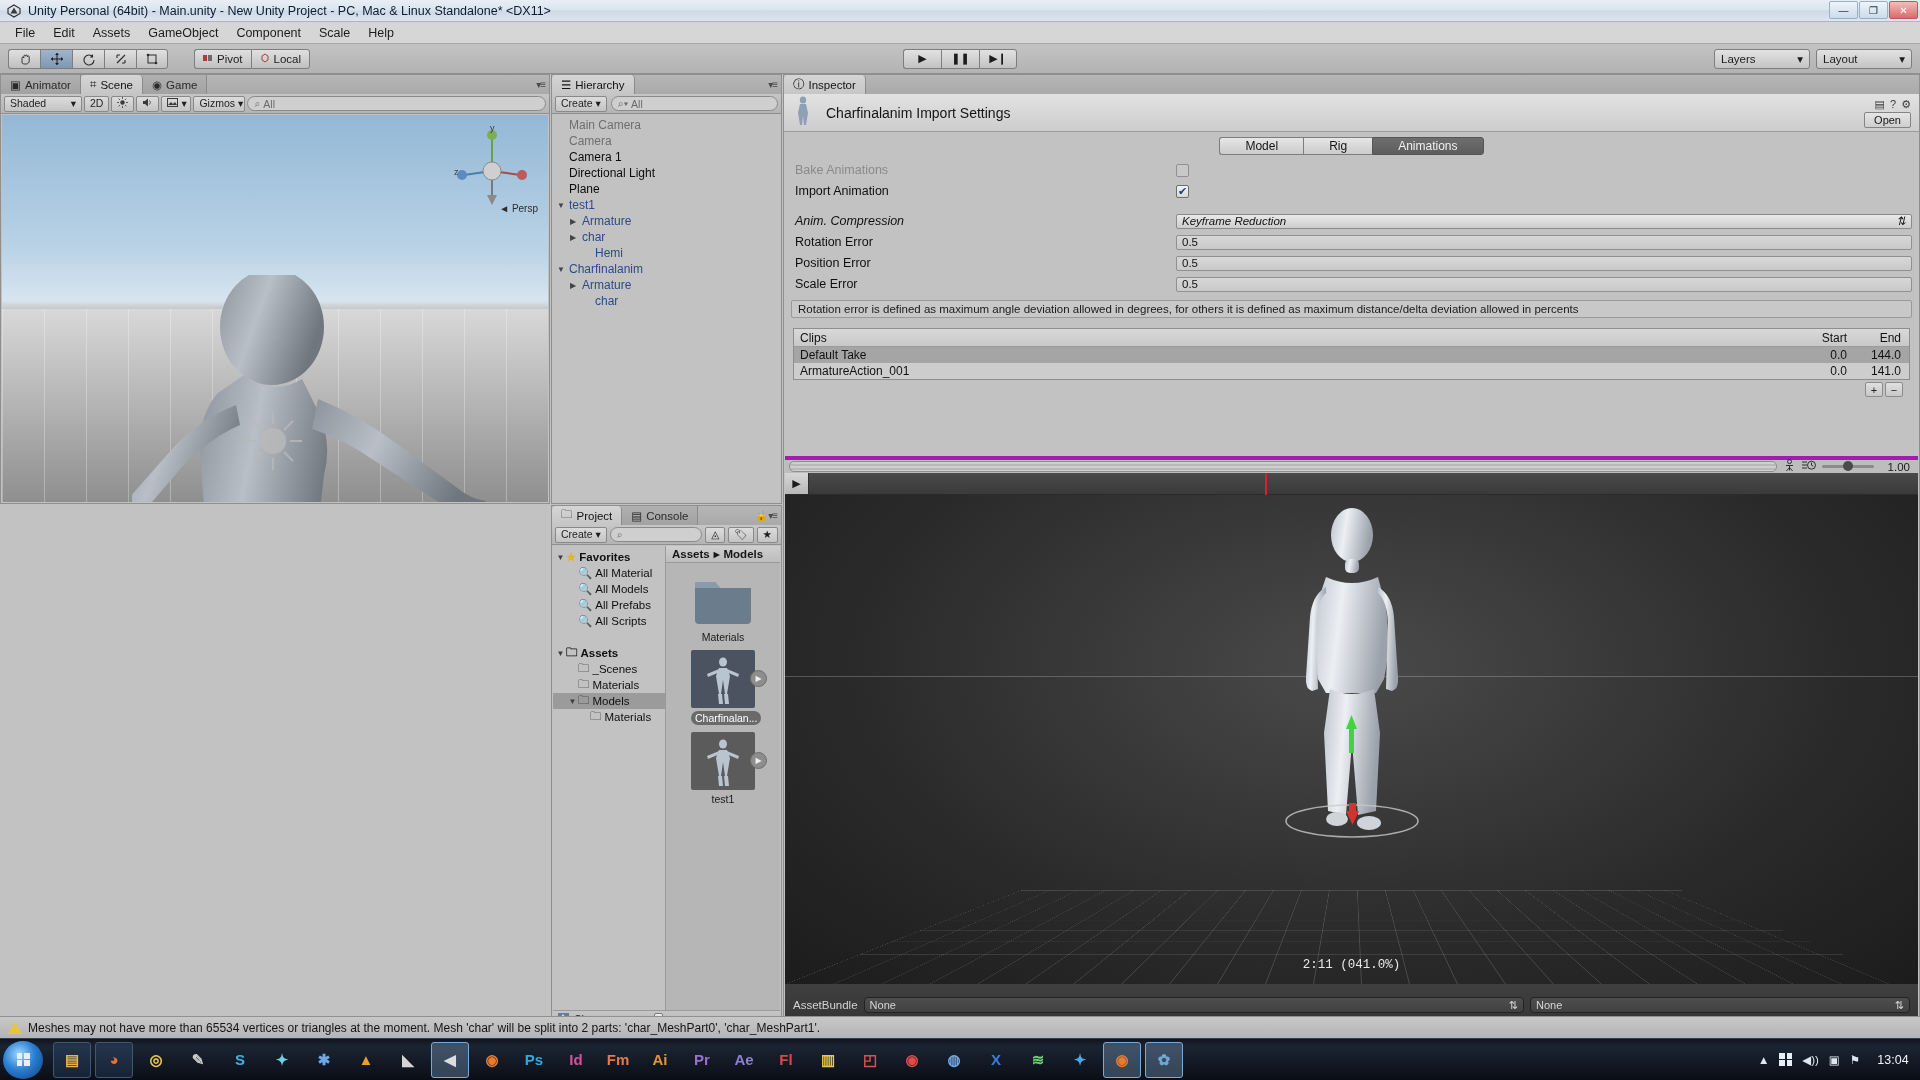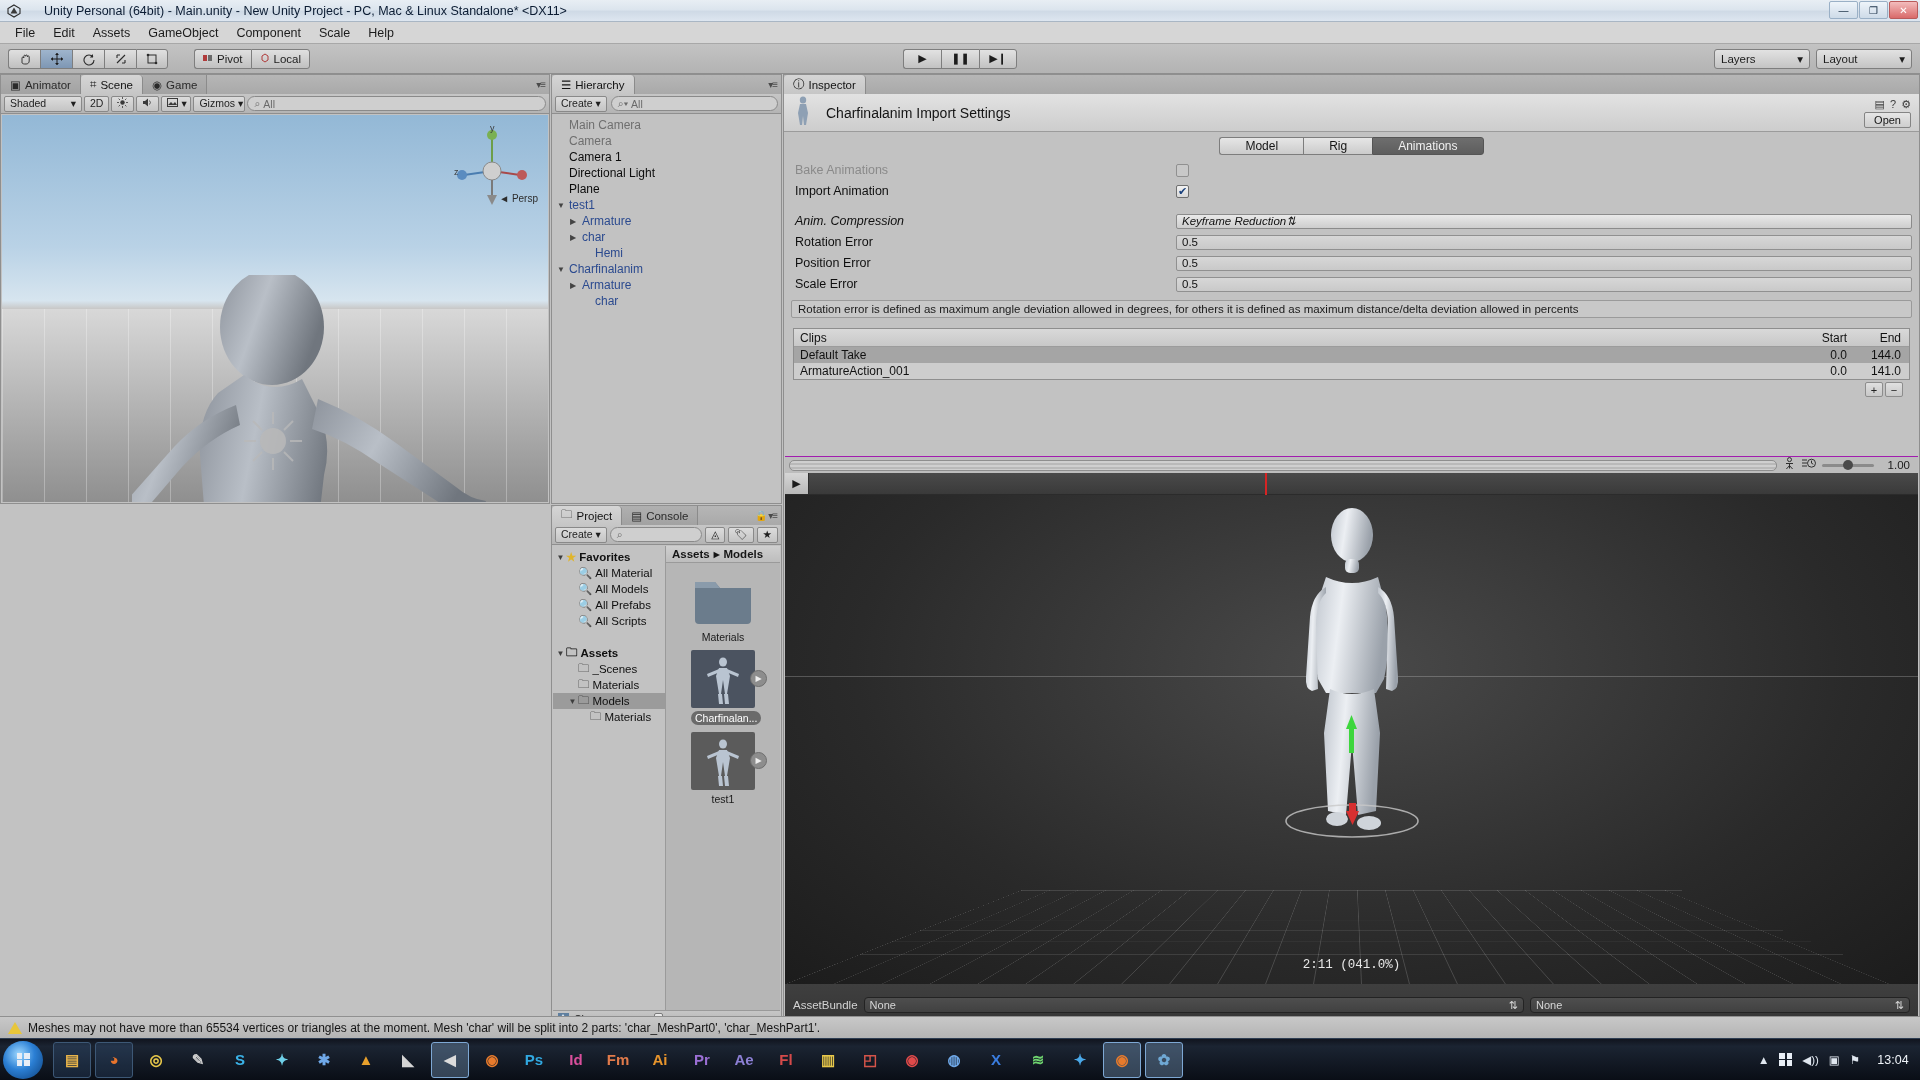--- a/index.html
+++ b/index.html
@@ -17,21 +17,21 @@
   .titlebar {
     position: absolute; left:0; top:0; width:1920px; height:22px;
     background: linear-gradient(to bottom,#e8eef4 0%, #dce5ee 45%, #cfdae6 55%, #dde6f0 100%);
     border-bottom:1px solid #a9b6c4;
     display:flex; align-items:center;
   }
   .tb-icon {
     width:16px; height:16px; margin:0 6px 0 6px;
     display:flex; align-items:center; justify-content:center;
   }
-  .tb-title { font-size:12.5px; color:#0b1c33; white-space:nowrap;margin-left:16px; }
+  .tb-title { font-size:12.5px; color:#0b1c33; white-space:nowrap; }
   .tb-buttons { position:absolute; right:2px; top:1px; display:flex; gap:1px; }
   .tb-btn {
     width:29px; height:18px; border:1px solid #9ab0c6; border-radius:2px;
     background: linear-gradient(to bottom,#eef4fa,#cedbe8);
     display:flex; align-items:center; justify-content:center;
     font-size:10px; color:#22374d;
   }
   .tb-btn.close { background: linear-gradient(to bottom,#f3bdbd,#d96a6a); border-color:#b95b5b; color:#fff;}
 
   
@@ -126,21 +126,21 @@
   .scene-floor {
     position:absolute; left:0; top:50%; width:100%; height:50%;
     background:
       repeating-linear-gradient(to right, rgba(255,255,255,0.28) 0 1px, transparent 1px 42px),
       linear-gradient(to bottom,#d8d8d8,#8f8f8f);
   }
 
   
   .gizmo { position:absolute; right:18px; top:8px; width:76px; height:92px; }
   .gz-lbl { position:absolute; font-size:9px; color:#3b3b3b; }
-  .gz-persp { position:absolute; right:10px; top:78px; font-size:10px; color:#2c2c2c; }
+  .gz-persp { position:absolute; right:10px; top:88px; font-size:10px; color:#2c2c2c; }
 
   
   #hierarchy { left:551px; top:74px; width:231px; height:430px; }
   .h-toolbar {
     height:20px; background: linear-gradient(to bottom,#c6c6c6,#b4b4b4);
     border-bottom:1px solid #8f8f8f; display:flex; align-items:center; gap:4px; padding:0 3px;
   }
   .h-list { position:absolute; left:1px; top:40px; right:1px; bottom:1px; background:#c2c2c2; overflow:hidden; padding-top:2px;}
   .h-row { height:16px; display:flex; align-items:center; font-size:12px; color:#0c0c0c; padding-left:4px; white-space:nowrap;}
   .h-row .arrow { width:12px; font-size:8px; color:#444; display:inline-block; }
@@ -219,21 +219,21 @@
   }
   .checkbox.off { background:#c8c8c8; border-color:#909090; }
   .textfield {
     flex:1; height:15px; border:1px solid #909090; border-radius:2px;
     background: linear-gradient(to bottom,#d7d7d7,#c9c9c9);
     display:flex; align-items:center; padding:0 5px; font-size:11.5px; color:#111;
   }
   .popup {
     flex:1; height:15px; border:1px solid #8b8b8b; border-radius:2px;
     background: linear-gradient(to bottom,#e9e9e9,#cdcdcd);
-    display:flex; align-items:center; justify-content:flex-start; padding:0 5px;
+    display:flex; align-items:center; justify-content:space-between; padding:0 5px;
     font-size:11.5px; color:#111;
   }
   .helpbox {
     margin:7px 6px 0 6px; min-height:18px; border:1px solid #9a9a9a; border-radius:2px;
     background:#c8c8c8; display:flex; align-items:center; padding:0 6px;
     font-size:11.5px; color:#1a1a1a;
   }
 
   .clips { margin:10px 8px 0 8px; border:1px solid #8e8e8e; }
   .clips-head {
@@ -246,21 +246,21 @@
   .clip-start { width:62px; text-align:right; }
   .clip-end { width:62px; text-align:right; padding-right:8px; }
   .clip-btns { display:flex; justify-content:flex-end; gap:2px; height:16px; background:#c2c2c2; padding-right:6px;}
   .mini-sq { width:18px; height:15px; border:1px solid #8d8d8d; border-radius:2px;
     background: linear-gradient(to bottom,#e0e0e0,#c8c8c8); display:flex; align-items:center;
     justify-content:center; font-size:11px; color:#202020;}
 
   
   .prev-scrollbar {
     position:absolute; left:1px; right:1px; top:381px; height:17px;
-    background:#bdbdbd; border-top:1px solid #a21caf;
+    background:#bdbdbd; border-top:4px solid #a21caf;
     display:flex; align-items:center; gap:6px; padding-right:8px;
   }
   .prev-track { flex:1; height:11px; margin-left:4px; border:1px solid #8e8e8e; border-radius:5px;
      background: repeating-linear-gradient(to bottom,#cfcfcf 0 2px,#b9b9b9 2px 4px); }
   .prev-slider { width:52px; height:3px; background:#8b8b8b; position:relative; border-radius:2px;}
   .prev-knob { position:absolute; left:40%; top:-4px; width:10px; height:10px; border-radius:50%;
      background:#4a4a4a; }
   .prev-val { font-size:11.5px; color:#1a1a1a; width:30px; text-align:right;}
 
   .prev-bar {

